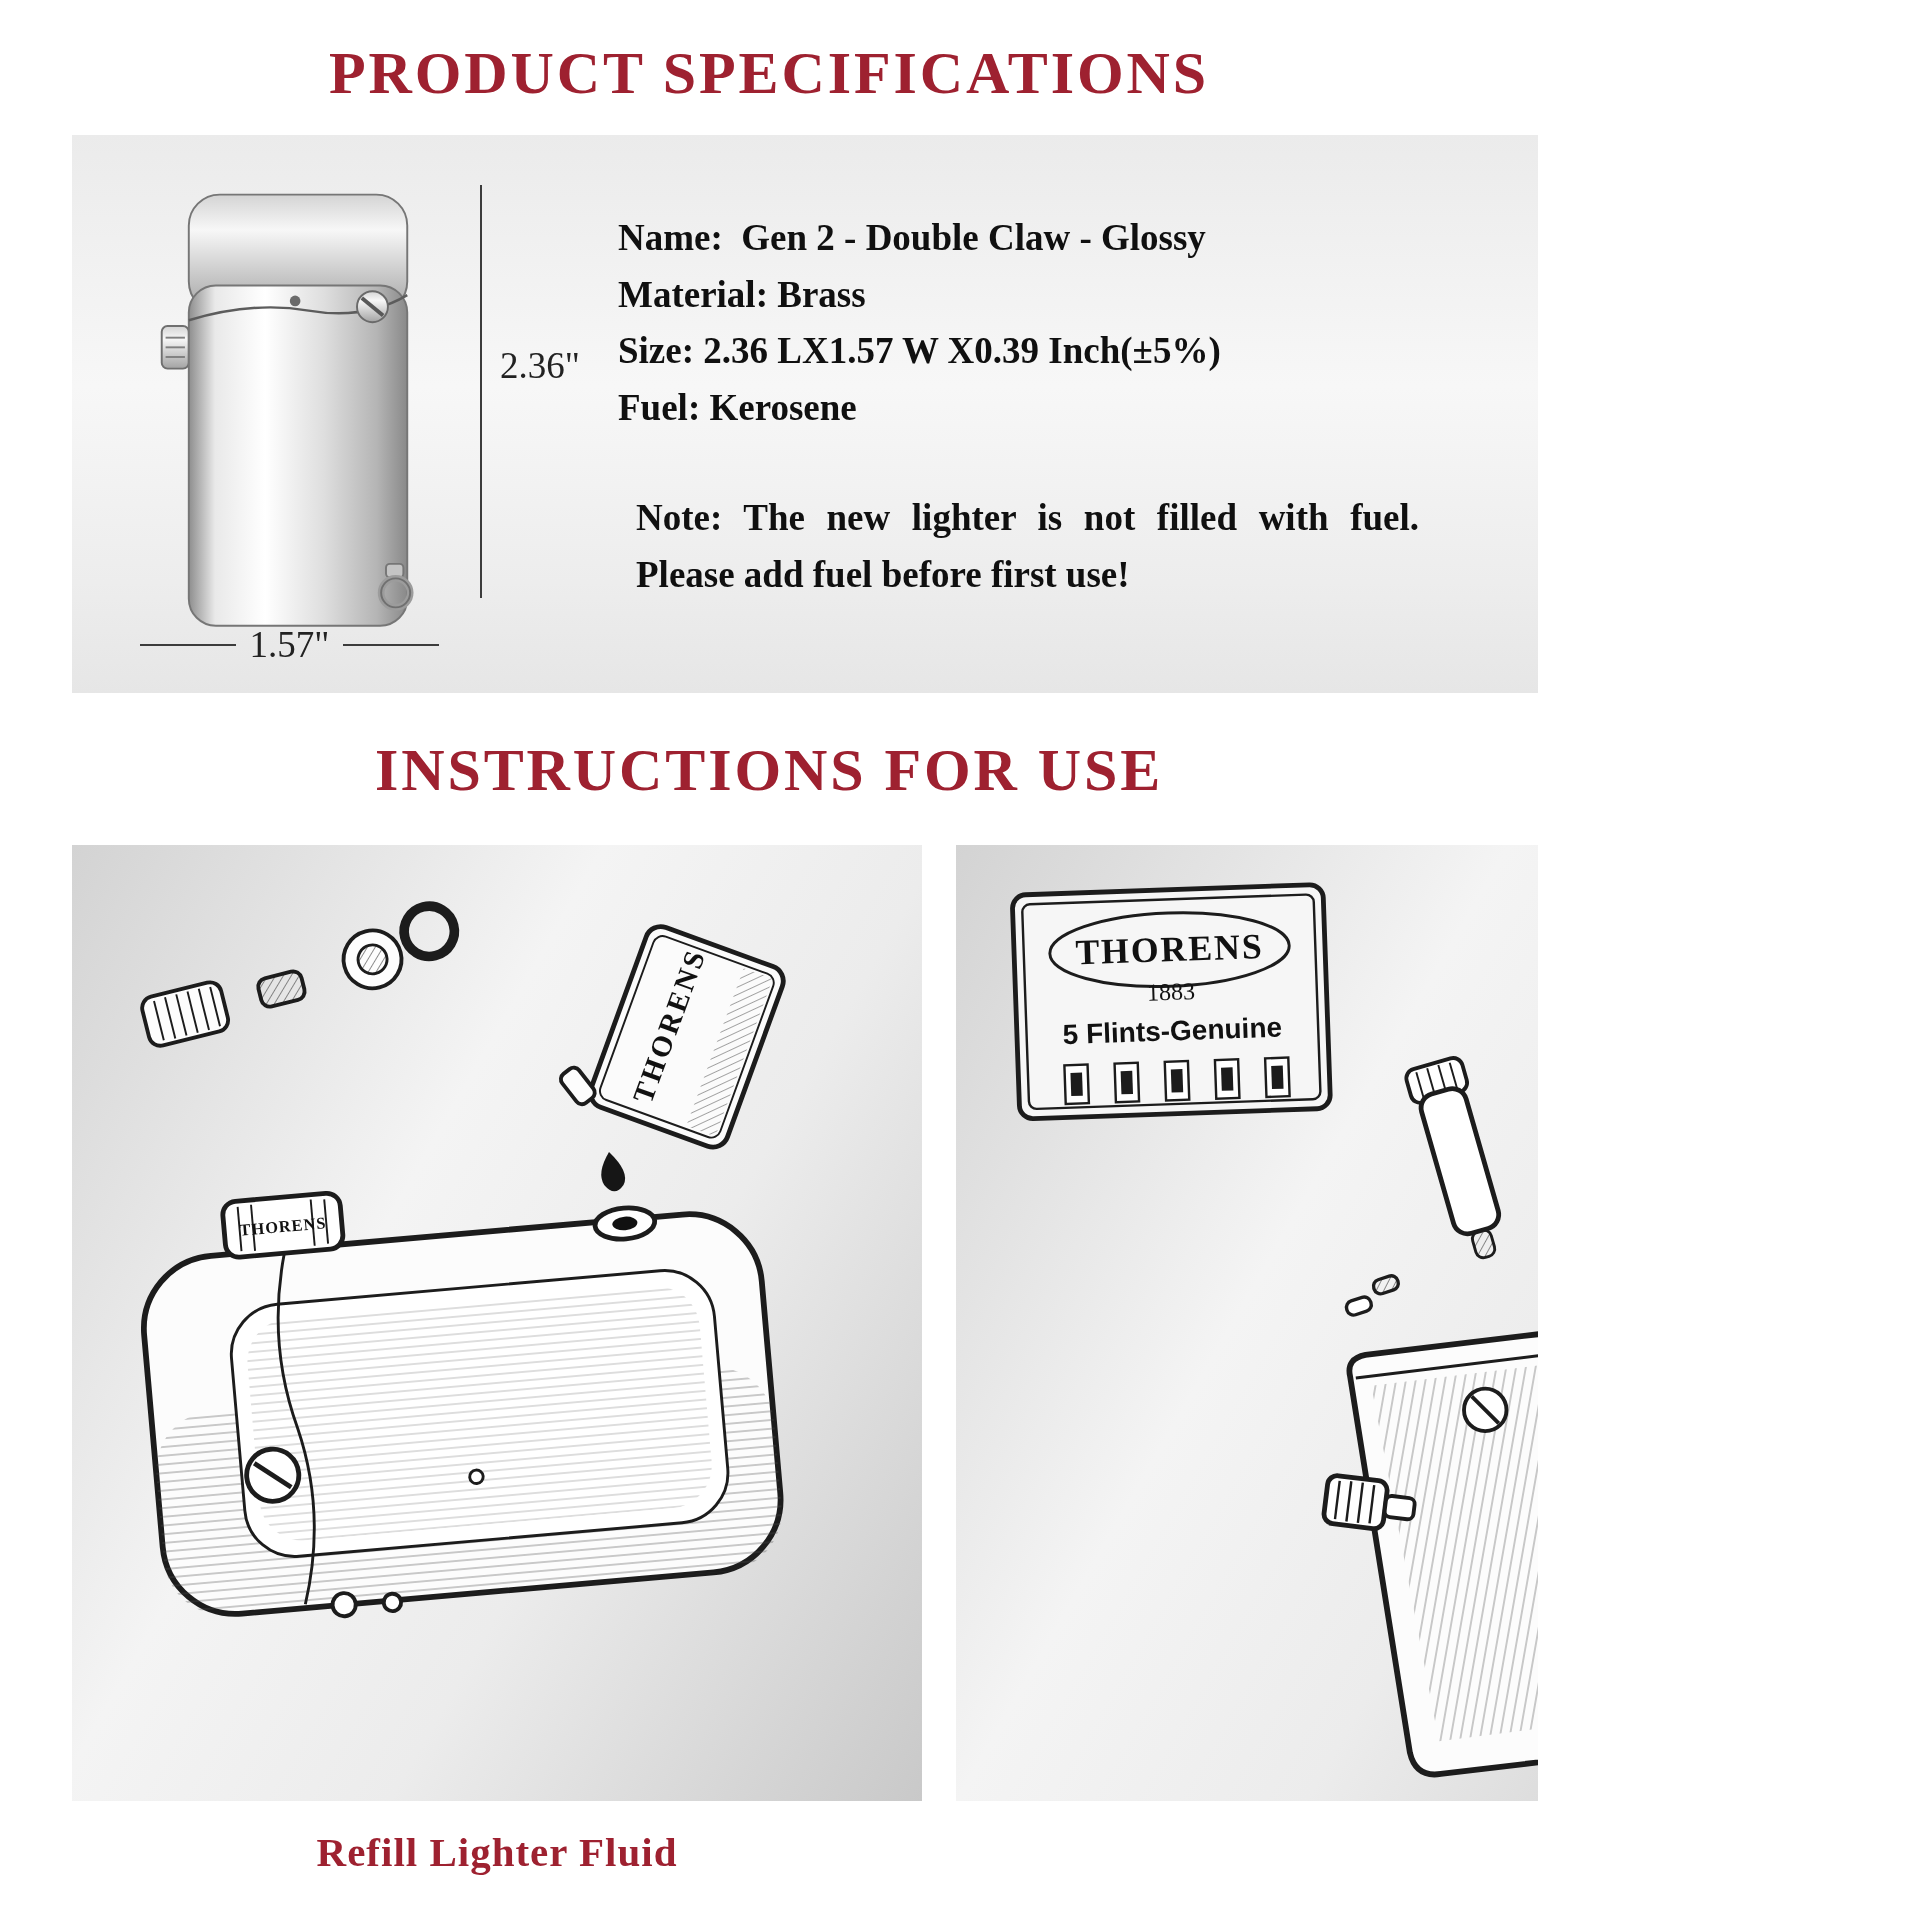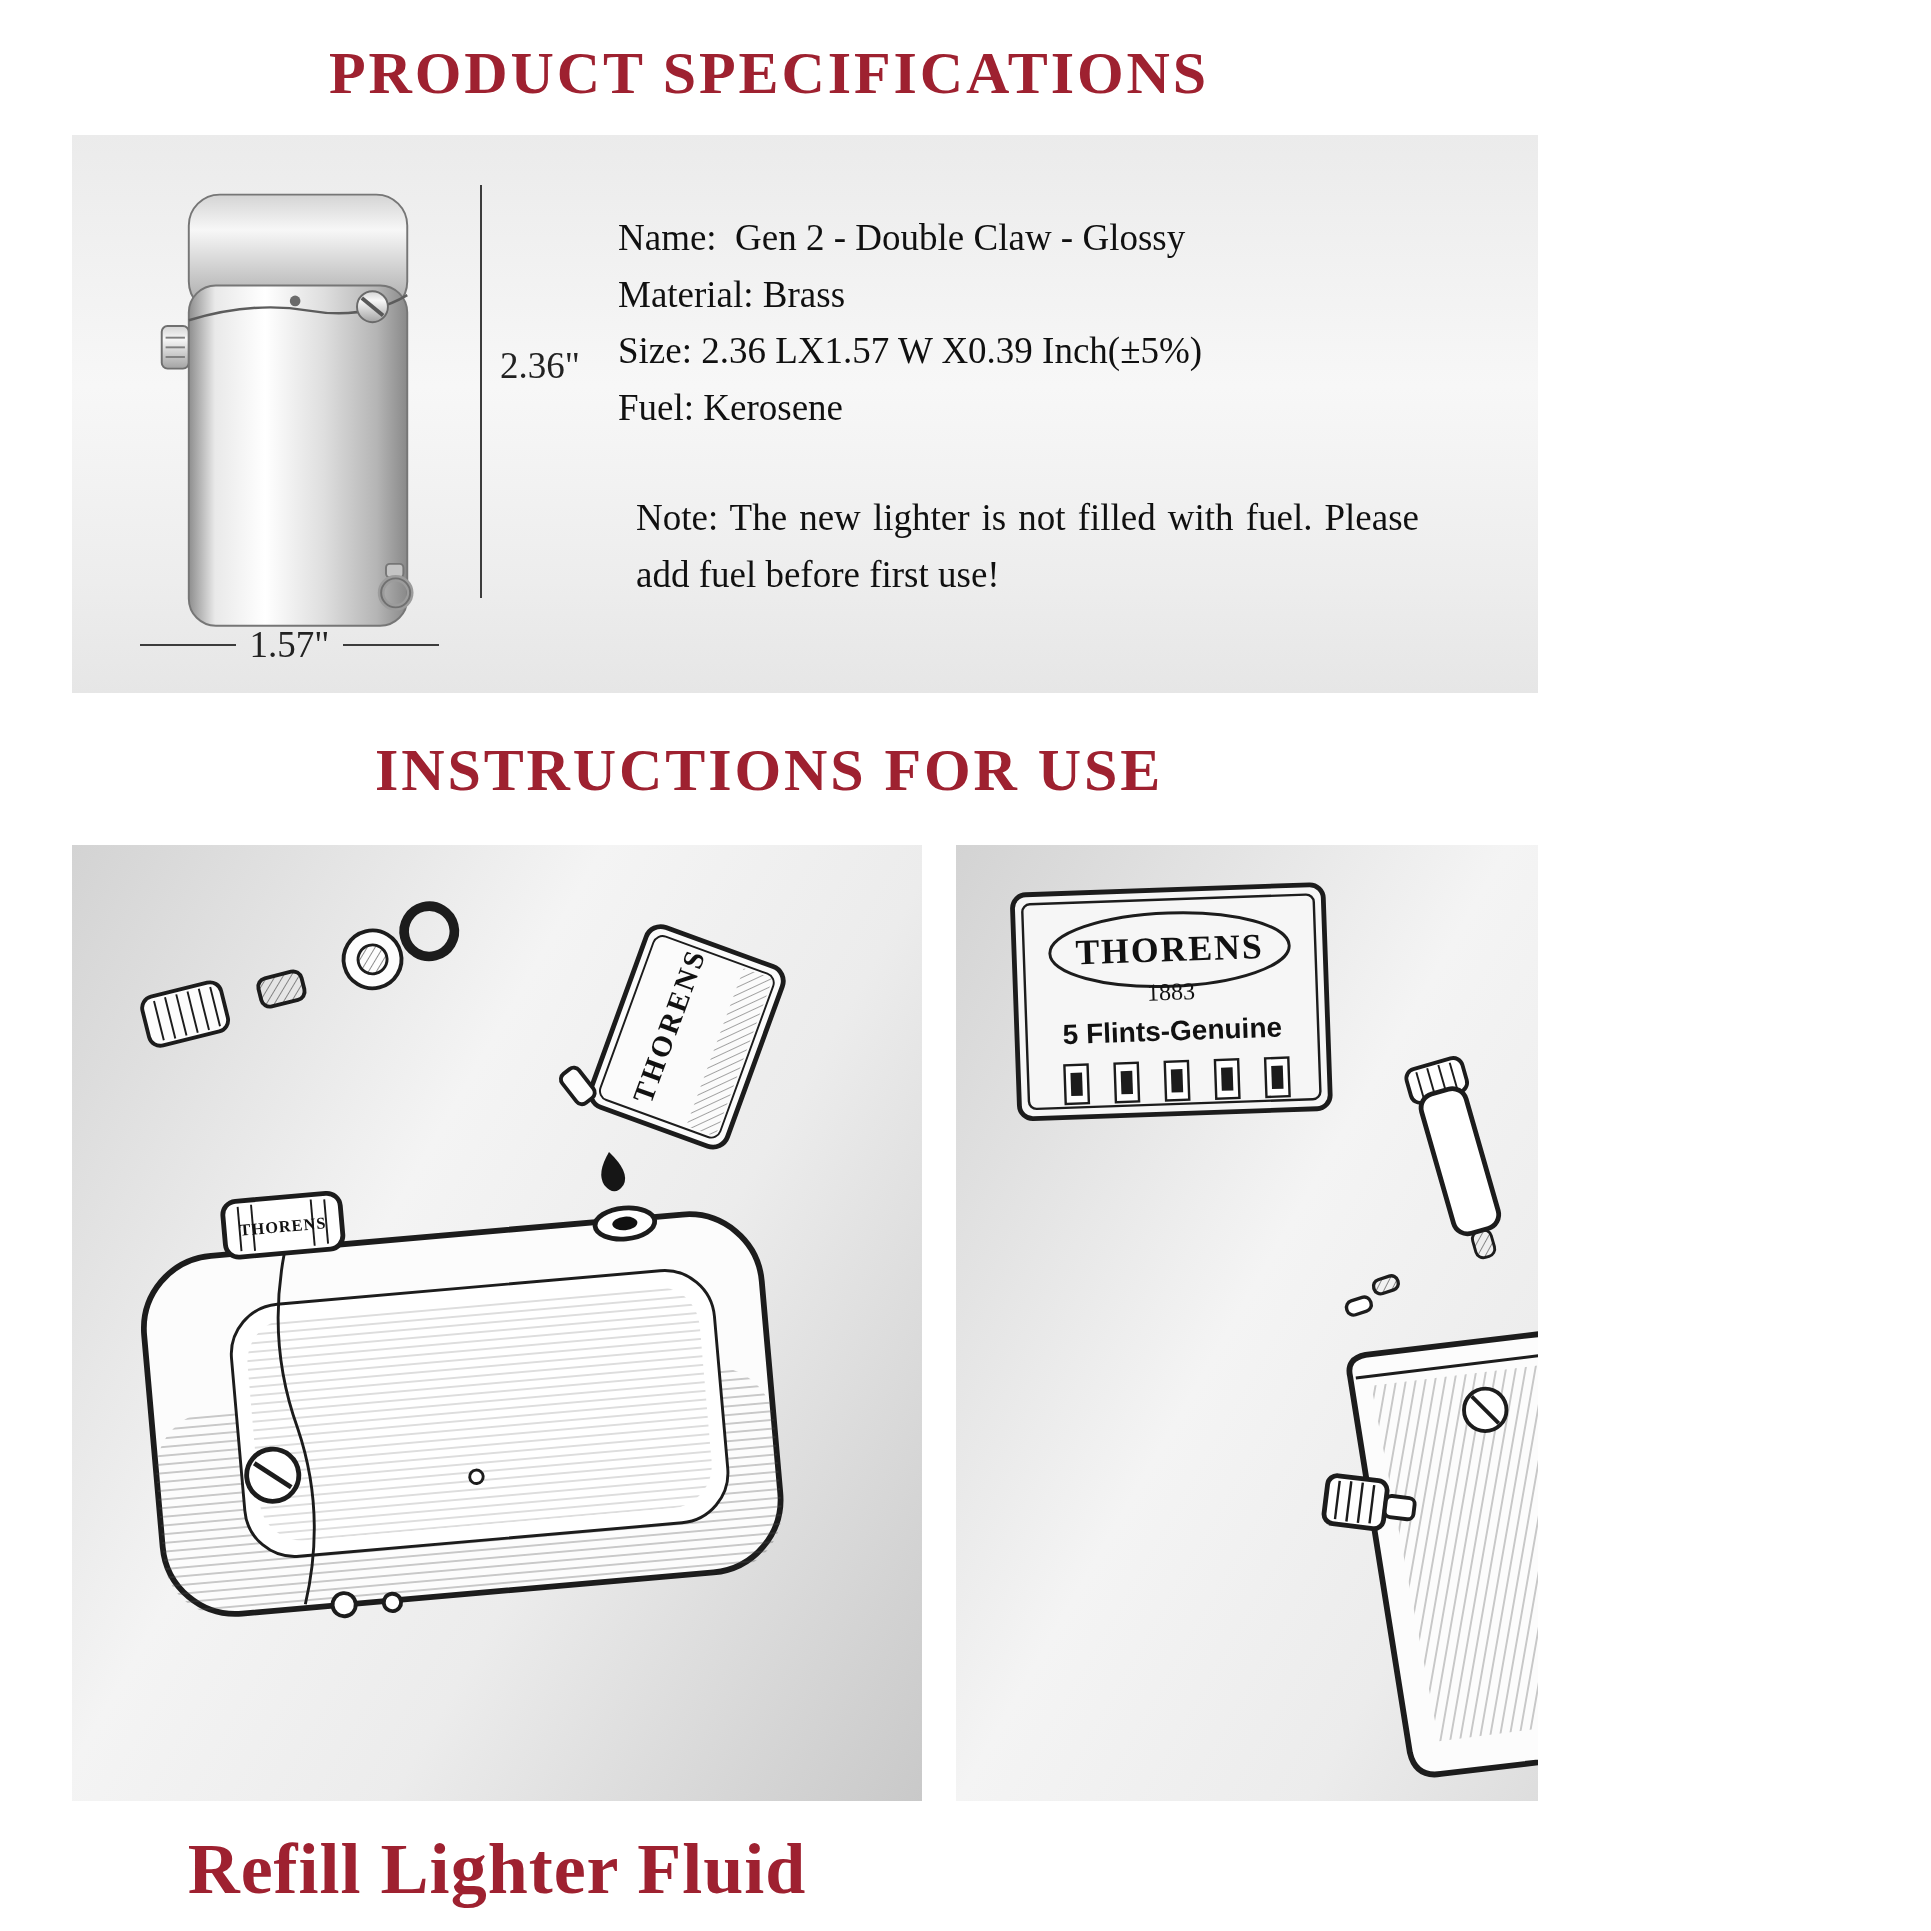--- a/index.html
+++ b/index.html
@@ -32,37 +32,37 @@
   }
   .dim-v-label { position:absolute; left:428px; top:209px; font-size:37px; color:#222; }
   .dim-h {
     position:absolute; left:68px; top:488px; width:299px;
     display:flex; align-items:center; font-size:37px; color:#222;
   }
   .dim-h .seg { flex:1; border-top:2.9px solid #3c3c3c; }
   .dim-h .lbl { padding:0 13.5px; white-space:nowrap; }
 
   .spec-text { position:absolute; left:546px; top:75px; width:801px; }
-  .spec-text p { font-size:37px; line-height:1.53; white-space:pre-wrap; color:#101010; }
+  .spec-text p { font-size:37px; line-height:1.53; white-space:pre-wrap; color:#101010;font-weight:bold; }
   .spec-note {
     margin-top:54px; color:var(--accent);
     font-size:37px; line-height:1.42; text-align:justify;margin-left:18px;
   }
 
   
   .panel {
     position:absolute; top:845px; height:956px;
     background:linear-gradient(120deg,#d3d3d3 0%,#f4f4f4 38%,#ececec 62%,#c9c9c9 100%);
   }
   .panel-left  { left:72px;  width:850px; }
   .panel-right { left:956px; width:903px; }
   .panel svg { display:block; width:100%; height:100%; }
 
   .caption {
-    position:absolute; top:1828px; font-size:72px; font-weight:bold;
+    position:absolute; top:1828px; font-size:41px; font-weight:bold;
     color:var(--accent); text-align:center; letter-spacing:1px;
   }
   .caption-left  { left:72px;  width:850px; }
   .caption-right { left:956px; width:903px; }
 
   svg text { font-family:"Liberation Serif", serif; }
   svg .sans { font-family:"Liberation Sans", sans-serif; }
 </style>
 </head>
 <body>

